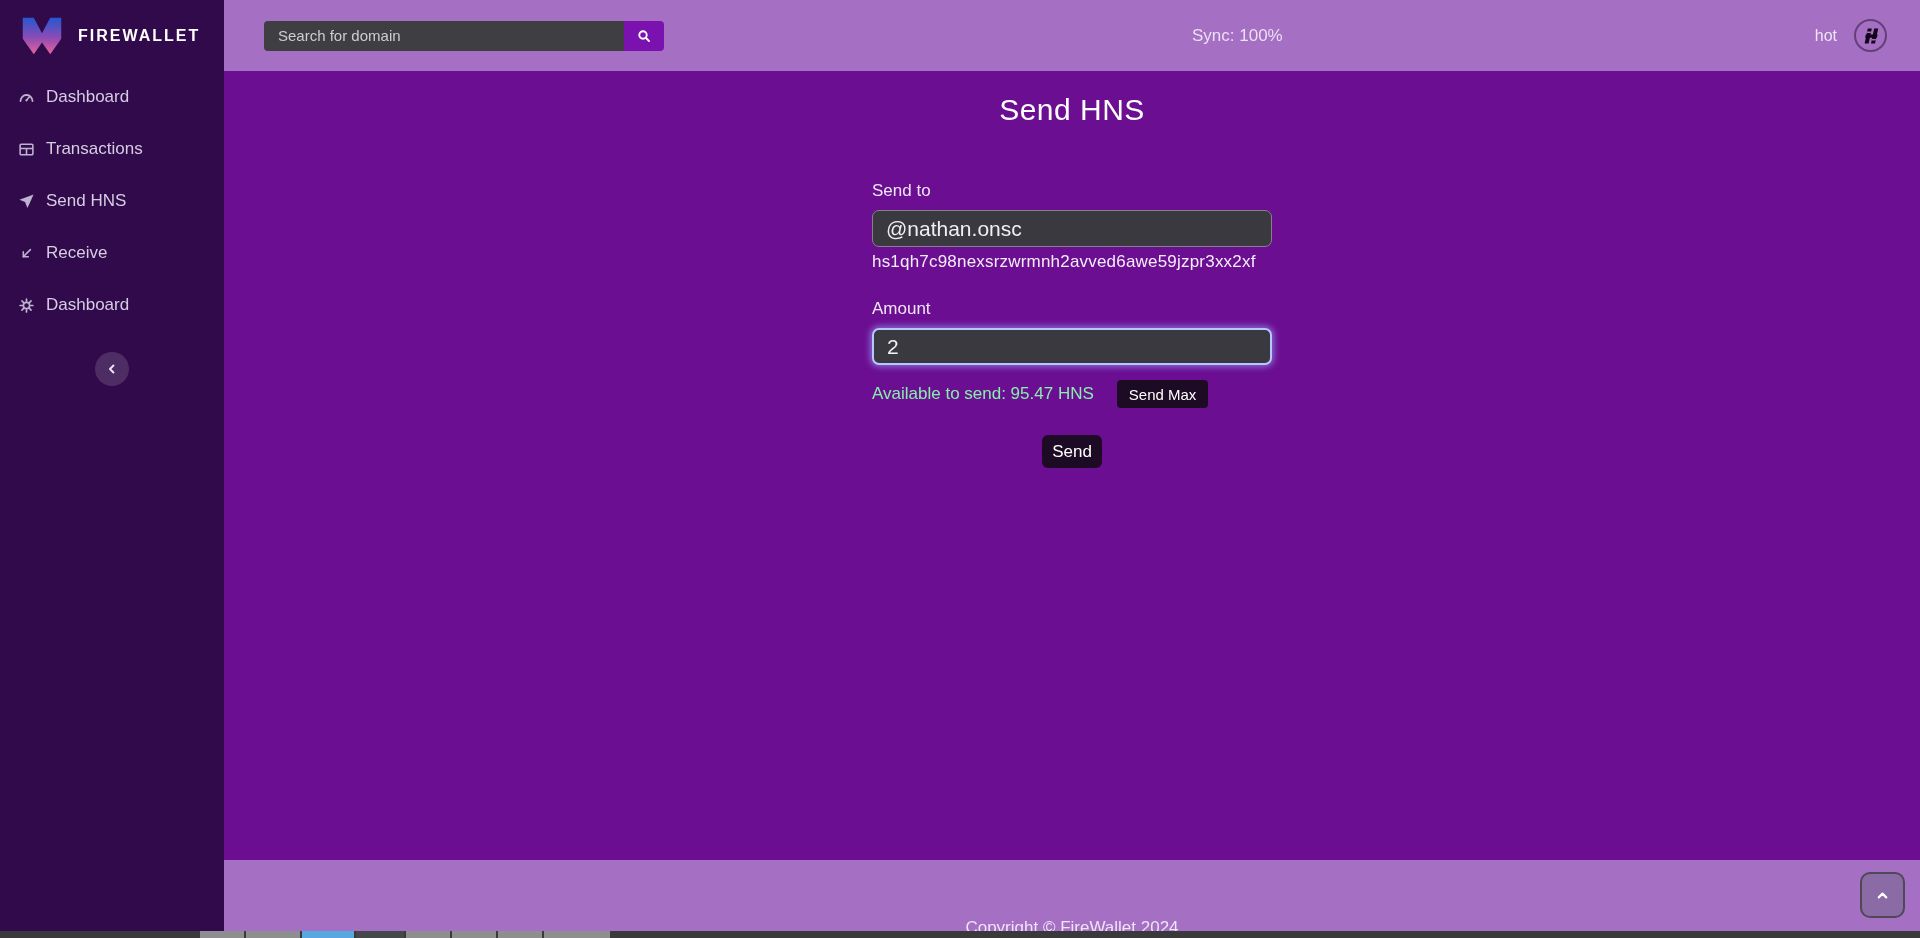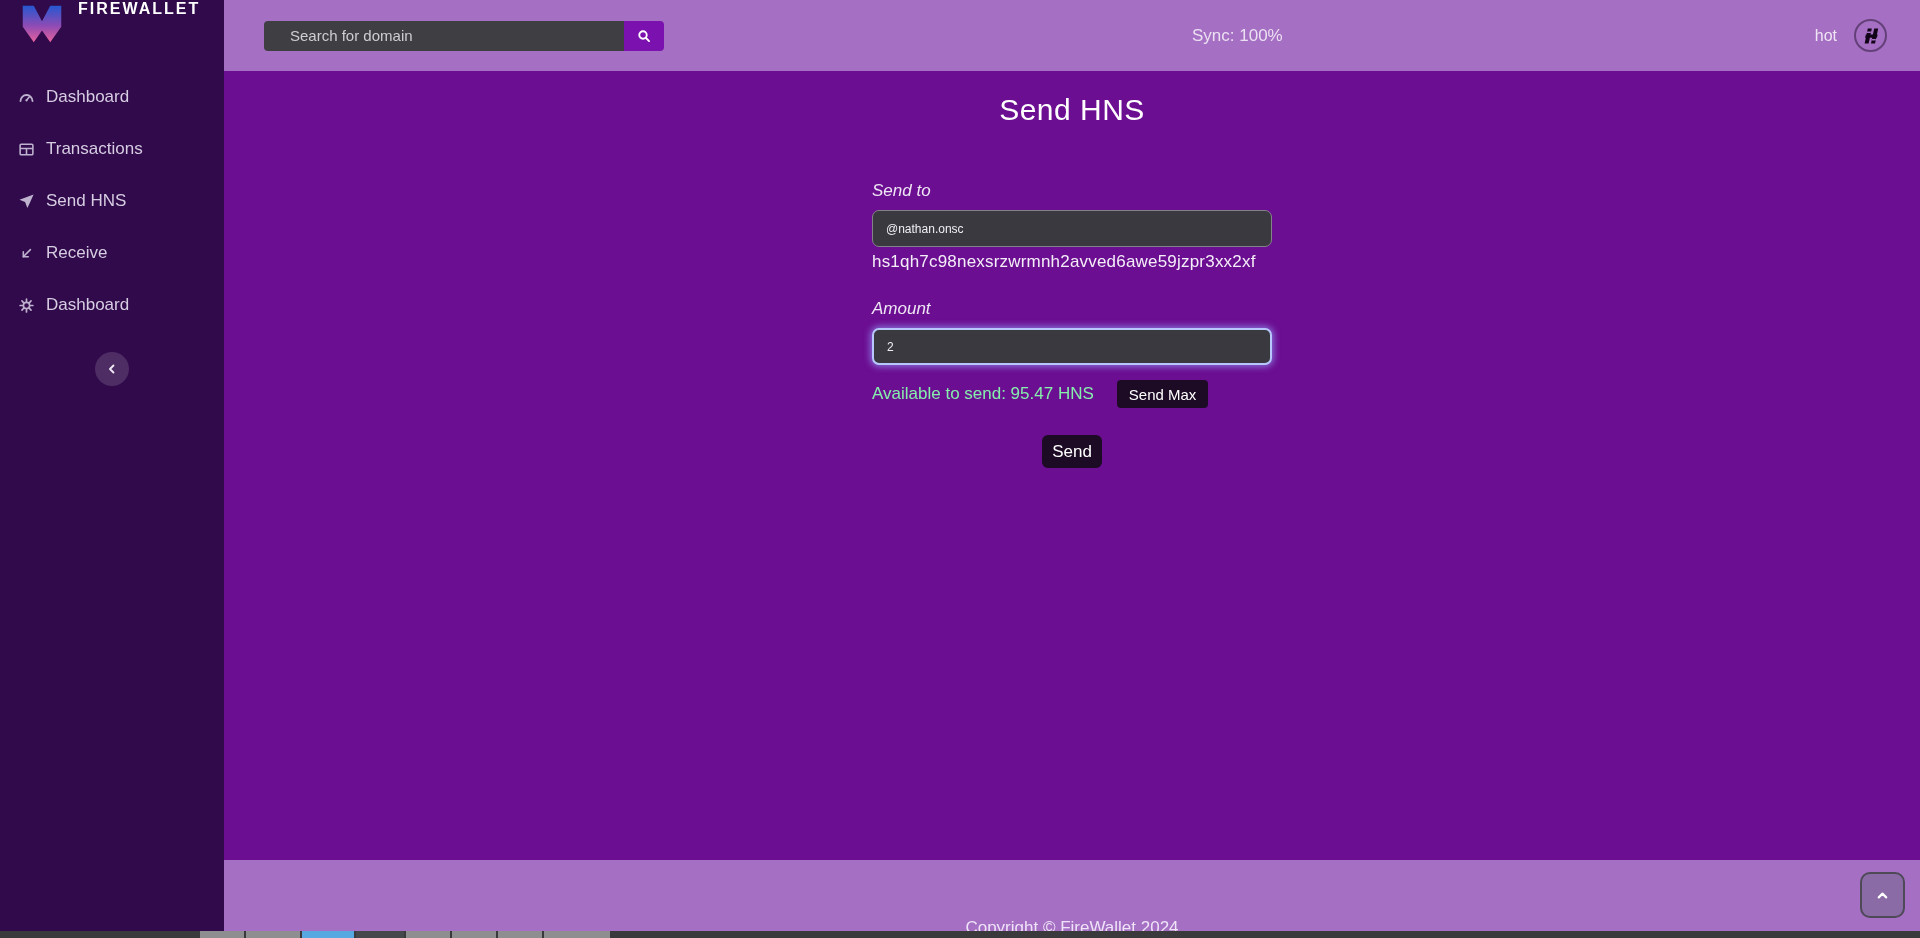--- a/index.html
+++ b/index.html
@@ -9,66 +9,66 @@
     font-family:"Liberation Sans", sans-serif;
     background:#6c0e92;
   }
   .app { display:flex; width:100%; height:100%; }
 
   
   .sidebar {
     width:224px; flex:0 0 224px; background:#310a4b; height:100%;
     display:flex; flex-direction:column; z-index:2;
   }
-  .brand { height:71px; display:flex; align-items:flex-start; padding-left:20px; gap:14px; }
+  .brand { height:71px; display:flex; align-items:center; padding-left:20px; gap:14px; }
   .brand-name { color:#ffffff; font-weight:bold; font-size:16px; letter-spacing:2px; }
   .nav-item {
     height:52px; display:flex; align-items:center; padding-left:18px; gap:11px;
     color:#d6cde2; font-size:17px; cursor:pointer;
   }
   .nav-item .nicon { width:17px; height:17px; display:inline-flex; color:#beb2cf; }
   .collapse-btn {
     width:34px; height:34px; border-radius:50%; border:none; cursor:pointer;
     background:rgba(255,255,255,0.14); margin:21px auto 0 auto;
     display:flex; align-items:center; justify-content:center; padding:0;
   }
 
   
   .right { flex:1; display:flex; flex-direction:column; height:100%; }
 
   .topbar { height:71px; flex:0 0 71px; background:#a56fc3; position:relative; display:flex; align-items:center; }
   .search-wrap { margin-left:40px; display:flex; width:400px; height:30px; }
   .search-input {
     flex:1; background:#3f3e42; border:none; outline:none; border-radius:4px 0 0 4px;
-    padding:0 26px; color:#f0eef2; font-size:15px; font-family:"Liberation Sans",sans-serif;
+    padding:0 14px; color:#f0eef2; font-size:15px; font-family:"Liberation Sans",sans-serif;
   }
   .search-input::placeholder { color:#cfccd2; }
   .search-btn {
     width:40px; border:none; background:#7b12af; border-radius:0 4px 4px 0;
     display:flex; align-items:center; justify-content:center; cursor:pointer; padding:0;
   }
   .sync-label { position:absolute; left:968px; color:rgba(255,255,255,0.78); font-size:17px; }
   .wallet-box { position:absolute; right:33px; display:flex; align-items:center; gap:17px; }
   .wallet-name { color:rgba(255,255,255,0.82); font-size:16px; }
   .hs-circle {
     width:33px; height:33px; border-radius:50%; border:2px solid rgba(22,6,32,0.45);
     display:flex; align-items:center; justify-content:center; cursor:pointer;
   }
 
   .main { flex:1; background:#6c0e92; position:relative; padding-top:22px; }
   .page-title { margin:0; text-align:center; color:#ffffff; font-size:30px; font-weight:500; letter-spacing:0.5px; }
 
   .send-form { width:400px; margin:0 auto; }
-  .field-label { color:#eee6f4; font-size:17px;font-style:italic; }
+  .field-label { color:#eee6f4; font-size:17px; }
   .lbl-sendto { margin-top:54px; }
   .lbl-amount { margin-top:27px; }
   .text-input {
     display:block; width:100%; height:37px; margin-top:9px;
     background:#3a393f; border:1px solid #83828a; border-radius:7px;
-    color:#f2eef6; font-size:12px; padding:0 13px; outline:none;
+    color:#f2eef6; font-size:21px; padding:0 13px; outline:none;
     font-family:"Liberation Sans",sans-serif;
   }
   .amount-input {
     border:2px solid #b7c7fb;
     box-shadow:0 0 6px 2px rgba(151,170,255,0.6);
   }
   .resolved-address { color:#f4eef8; font-size:17px; margin-top:5px; letter-spacing:0.2px; }
   .avail-row { margin-top:15px; display:flex; align-items:center; }
   .avail-text { color:#86efac; font-size:17px; }
   .dark-btn {

